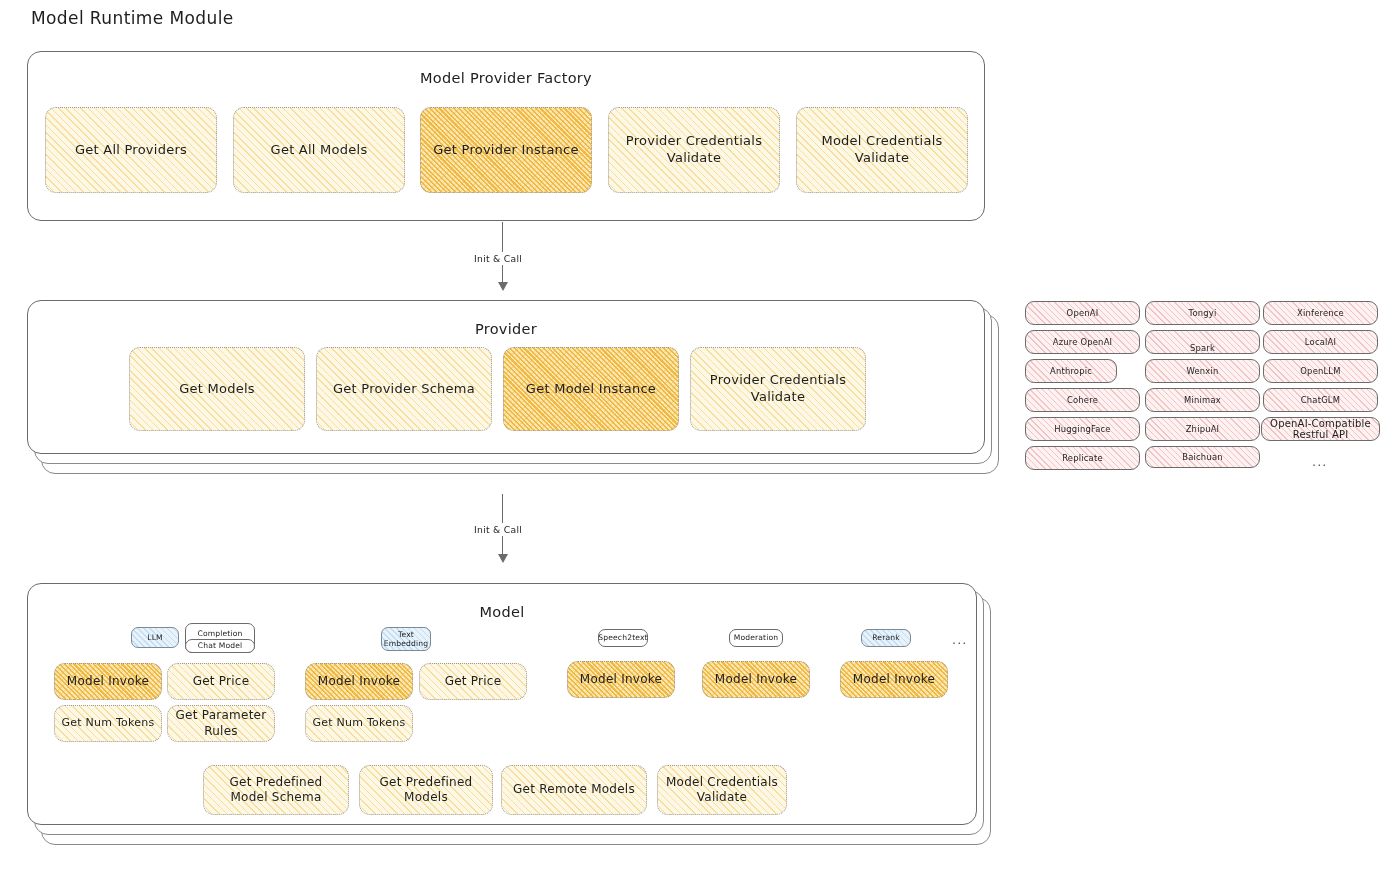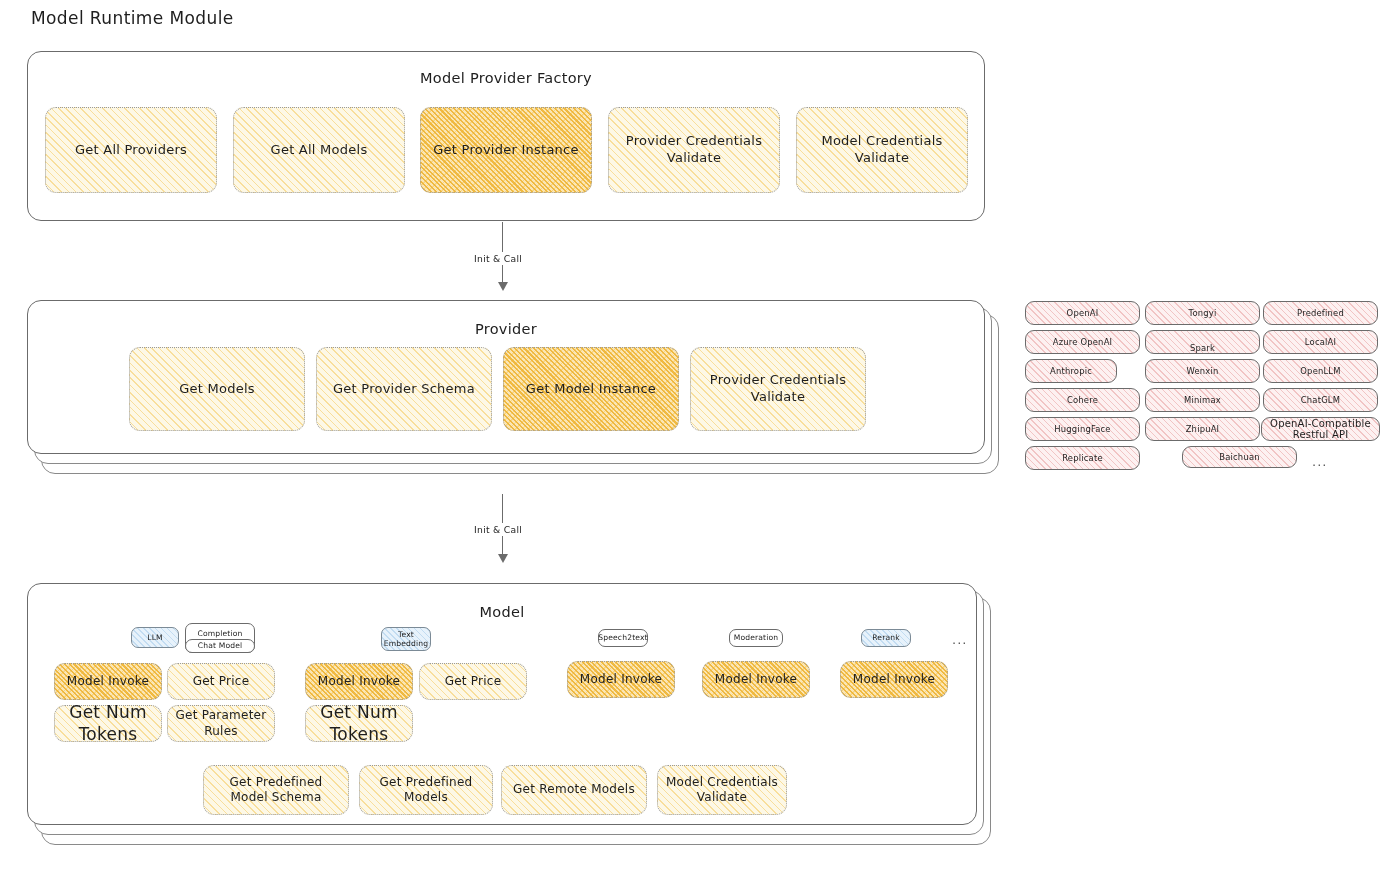--- a/index.html
+++ b/index.html
@@ -166,21 +166,21 @@
   .arrow-label {
     position: absolute;
     font-size: 9.2px;
     color: #1e1e1e;
     white-space: nowrap;
     background: #ffffff;
     padding: 1px 4px;
     letter-spacing: .3px;
   }
 
-  .t11 { font-size: 17px; }
+  .t11 { font-size: 11px; }
   .t12 { font-size: 12px; }
   .t13 { font-size: 13px; }
 </style>
 </head>
 <body>
 
 <div id="canvas">
 
   <div class="page-title">Model Runtime Module</div>
 
@@ -252,26 +252,26 @@
   </div>
   <div class="chip" style="left:1145px; top:359px; width:115px; height:24px;">
     <span>Wenxin</span>
   </div>
   <div class="chip" style="left:1145px; top:388px; width:115px; height:24px;">
     <span>Minimax</span>
   </div>
   <div class="chip" style="left:1145px; top:417px; width:115px; height:24px;">
     <span>ZhipuAI</span>
   </div>
-  <div class="chip" style="left:1145px; top:446px; width:115px; height:22px;margin-left:37px;">
+  <div class="chip" style="left:1145px; top:446px; width:115px; height:22px;">
     <span>Baichuan</span>
   </div>
 
   <div class="chip" style="left:1263px; top:301px; width:115px; height:24px;">
-    <span>Predefined</span>
+    <span>Xinference</span>
   </div>
   <div class="chip" style="left:1263px; top:330px; width:115px; height:24px;">
     <span>LocalAI</span>
   </div>
   <div class="chip" style="left:1263px; top:359px; width:115px; height:24px;">
     <span>OpenLLM</span>
   </div>
   <div class="chip" style="left:1263px; top:388px; width:115px; height:24px;">
     <span>ChatGLM</span>
   </div>

